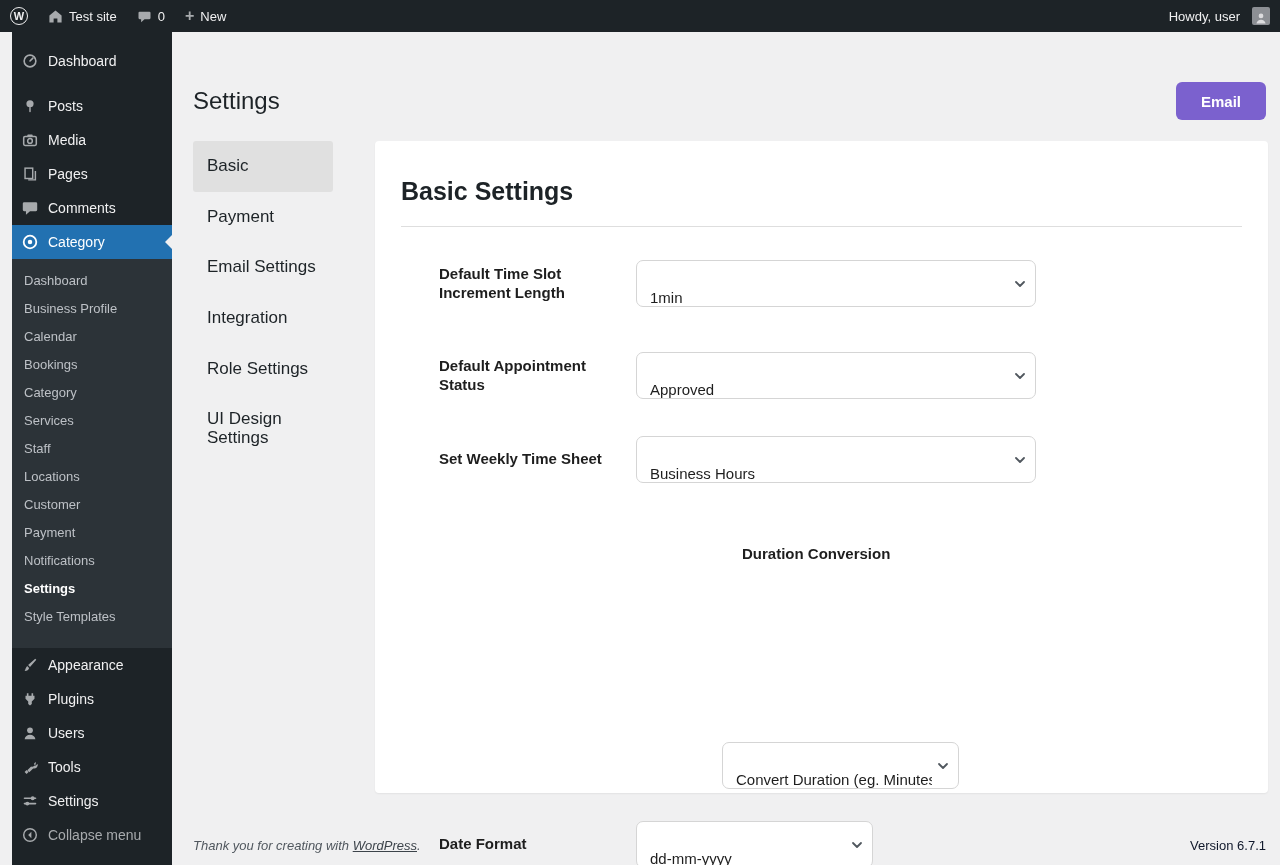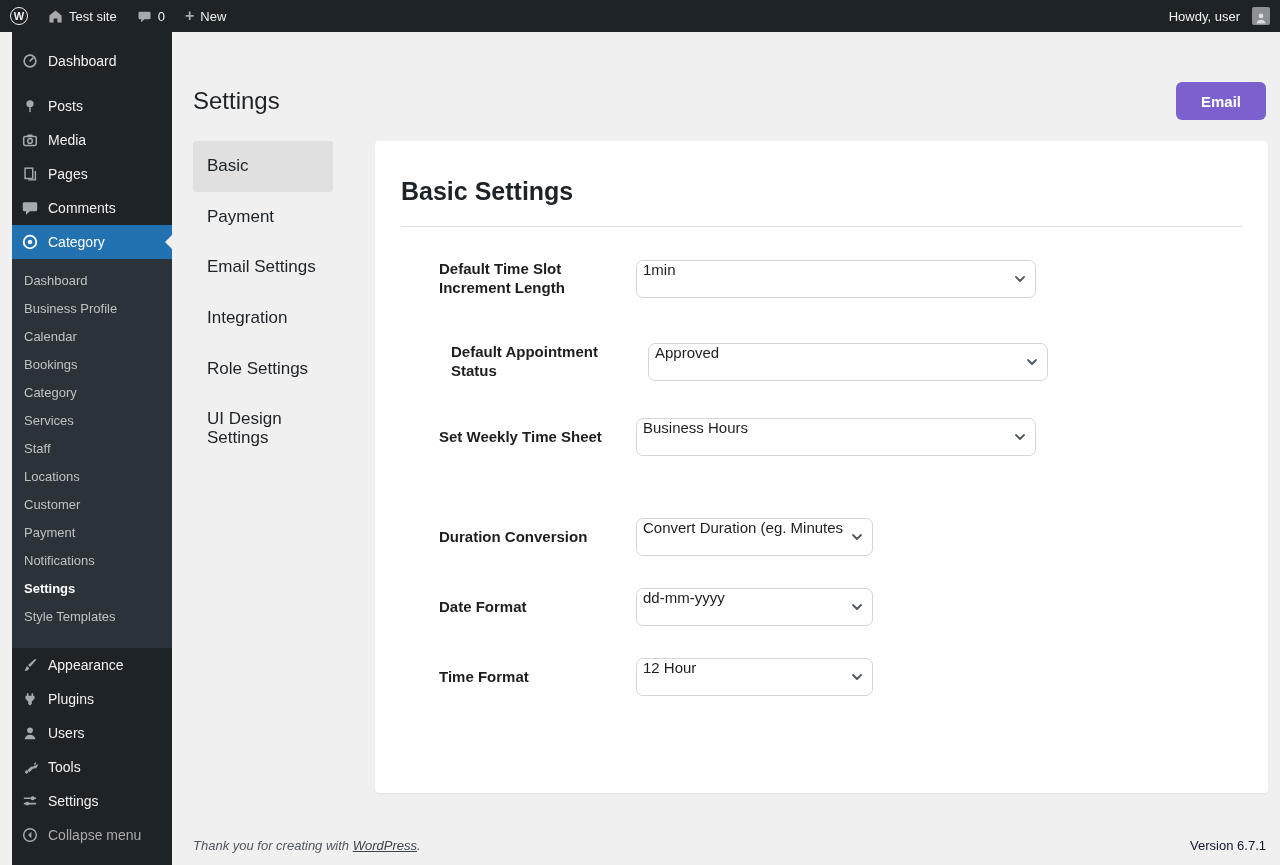--- a/index.html
+++ b/index.html
@@ -85,22 +85,22 @@
   .card-title { font-size:25px; font-weight:700; color:#1d2327; margin:10px 0 20px; }
   .card-divider { border-bottom:1px solid #dedede; }
 
   .form { margin-left:38px; }
   .row { display:flex; align-items:center; }
   .flabel {
     width:197px; flex:0 0 197px; padding-right:10px;
     font-size:15px; font-weight:700; color:#1e1e1e; line-height:1.25;
   }
   .select {
-    height:38px; background:#fff; border:1px solid #d5d5d5; border-radius:7px;
-    display:flex; align-items:flex-start; padding:0 26px 0 6px;
+    height:47px; background:#fff; border:1px solid #d5d5d5; border-radius:7px;
+    display:flex; align-items:flex-end; padding:0 26px 0 13px;
     font-size:15px; color:#1e1e1e; position:relative; cursor:pointer;
   }
   .select.wide { width:400px; }
   .select.narrow { width:237px; }
   .sval { white-space:nowrap; overflow:hidden; }
   .chev { position:absolute; right:7px; top:50%; margin-top:-8px; display:flex; }
 
   .page-footer {
     margin:45px 14px 0 33px; display:flex; justify-content:space-between;
     font-size:13px; color:#50575e;
@@ -304,21 +304,21 @@
           <div class="select wide">
             <span class="sval">1min</span>
             <span class="chev">
                 <svg width="16" height="16" viewBox="0 0 16 16">
                   <path d="M4 6l4 4 4-4" fill="none" stroke="#50575e" stroke-width="1.8" stroke-linecap="round" stroke-linejoin="round"></path>
                 </svg>
               </span>
           </div>
         </div>
 
-        <div class="row" style="margin-top:45px;margin-left:12px;">
+        <div class="row" style="margin-top:45px;">
           <div class="flabel">Default Appointment Status</div>
           <div class="select wide">
             <span class="sval">Approved</span>
             <span class="chev">
                 <svg width="16" height="16" viewBox="0 0 16 16">
                   <path d="M4 6l4 4 4-4" fill="none" stroke="#50575e" stroke-width="1.8" stroke-linecap="round" stroke-linejoin="round"></path>
                 </svg>
               </span>
           </div>
         </div>
@@ -328,21 +328,21 @@
           <div class="select wide">
             <span class="sval">Business Hours</span>
             <span class="chev">
                 <svg width="16" height="16" viewBox="0 0 16 16">
                   <path d="M4 6l4 4 4-4" fill="none" stroke="#50575e" stroke-width="1.8" stroke-linecap="round" stroke-linejoin="round"></path>
                 </svg>
               </span>
           </div>
         </div>
 
-        <div class="row" style="margin-top:62px;">
+        <div class="row" style="margin-top:62px;flex-direction:column;">
           <div class="flabel">Duration Conversion</div>
           <div class="select narrow">
             <span class="sval">Convert Duration (eg. Minutes</span>
             <span class="chev">
                 <svg width="16" height="16" viewBox="0 0 16 16">
                   <path d="M4 6l4 4 4-4" fill="none" stroke="#50575e" stroke-width="1.8" stroke-linecap="round" stroke-linejoin="round"></path>
                 </svg>
               </span>
           </div>
         </div>

